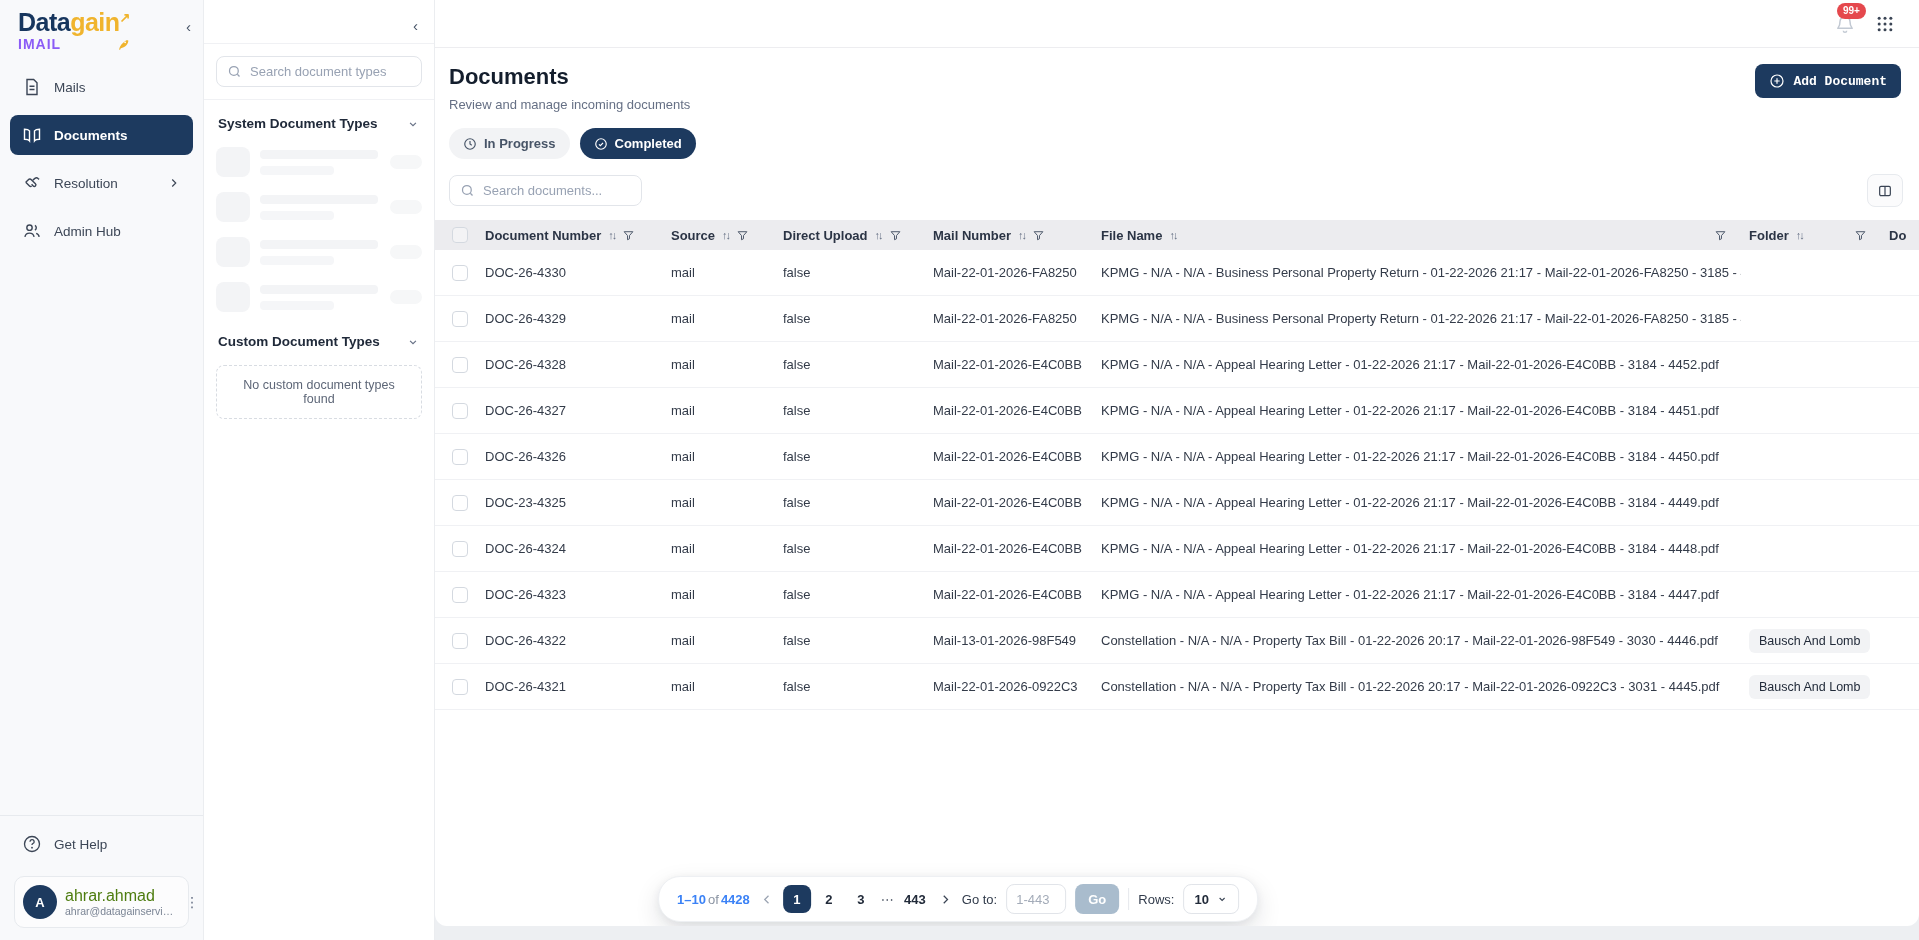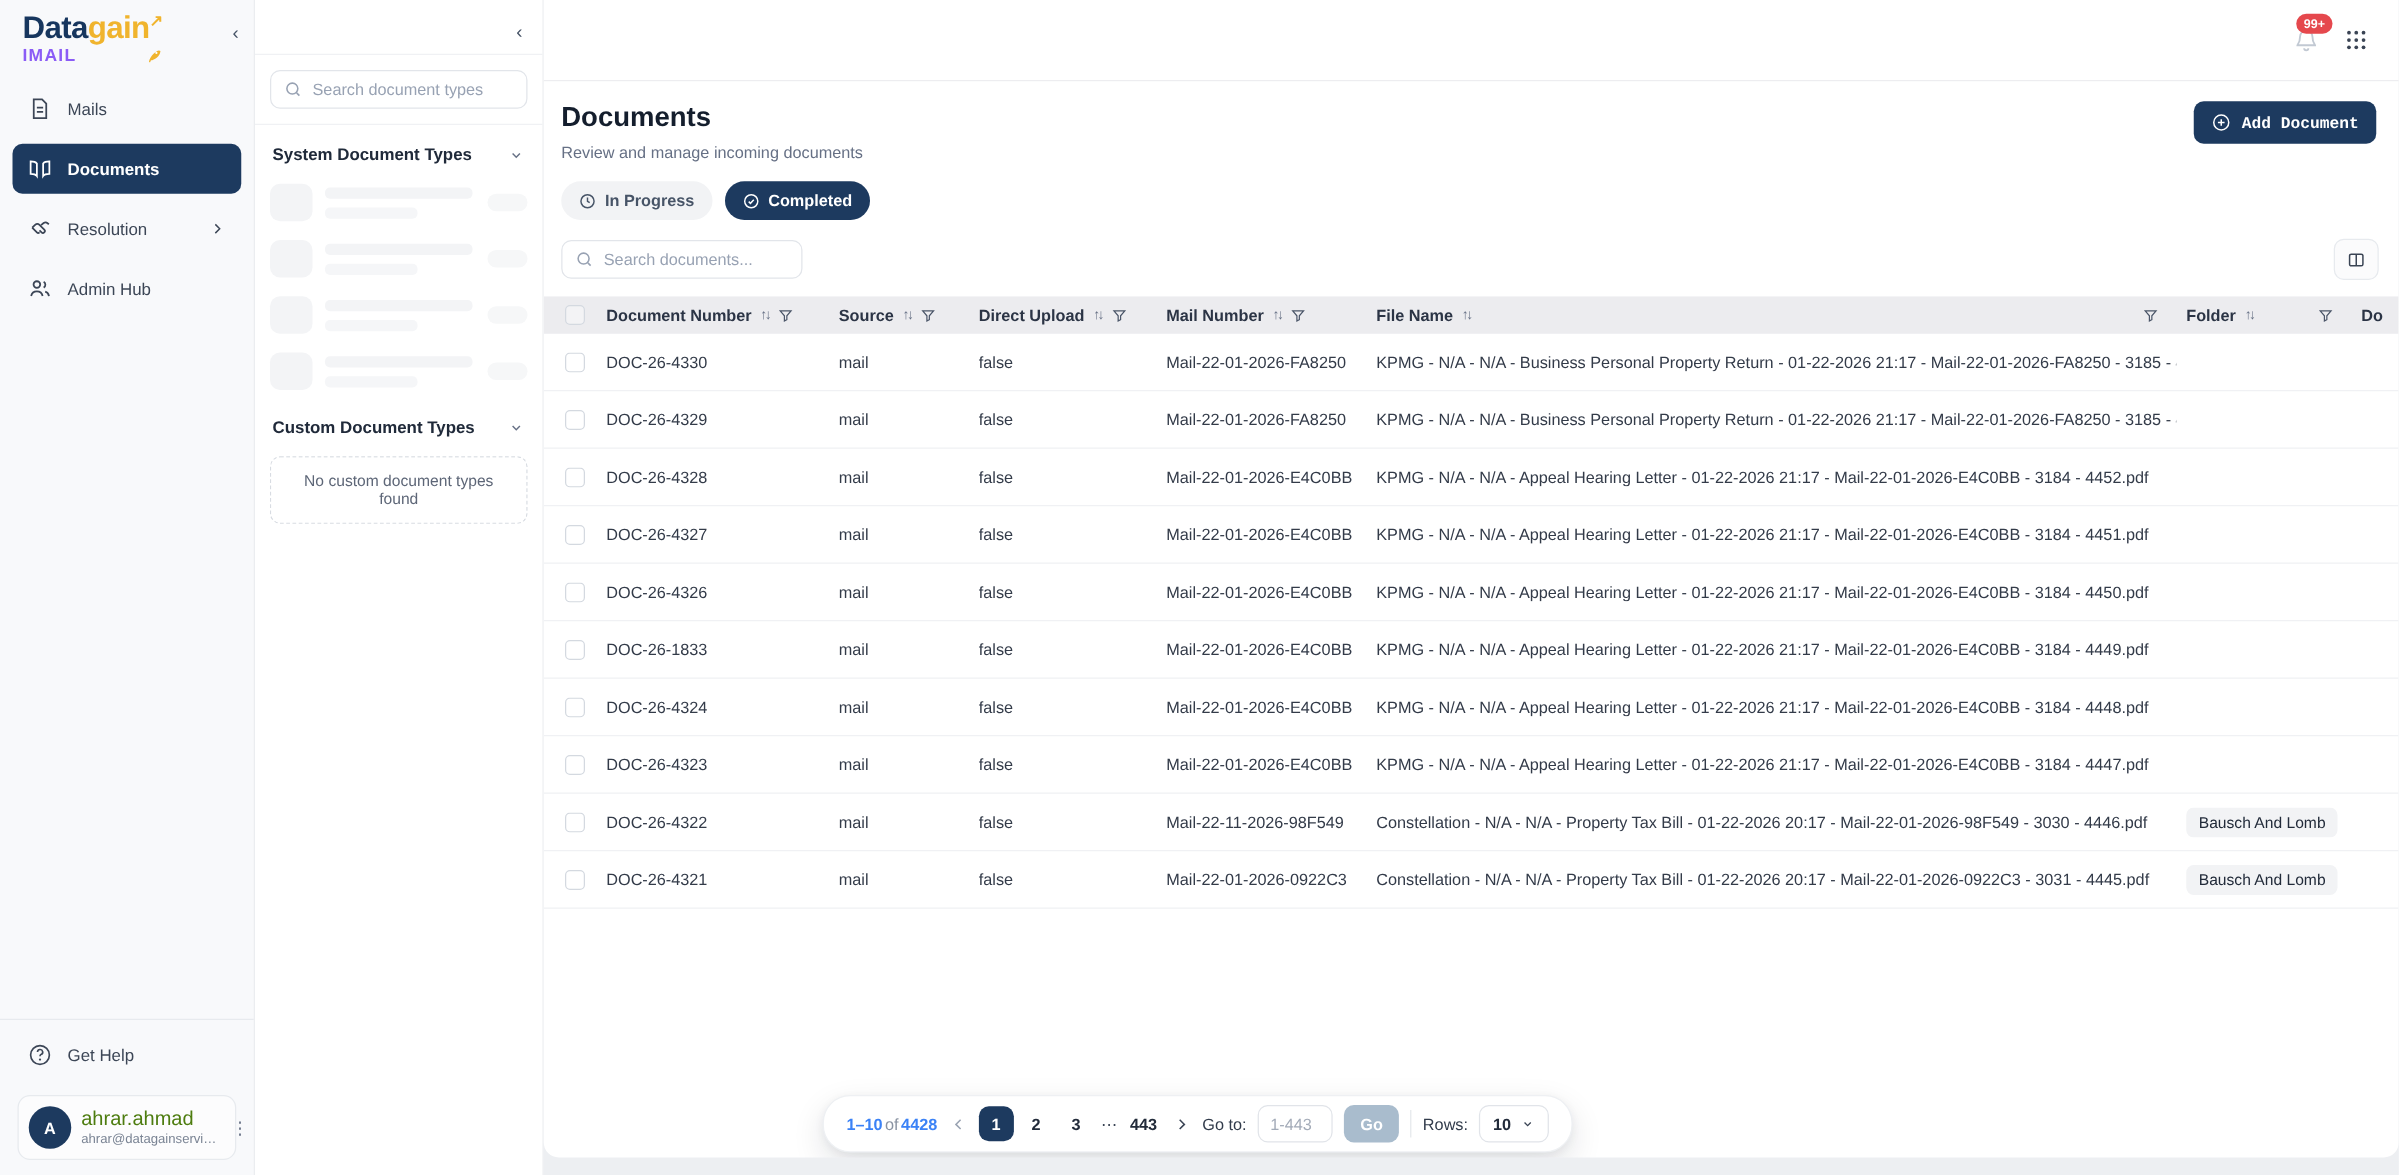--- a/index.html
+++ b/index.html
@@ -46,21 +46,21 @@
   .skel-row { display:flex; align-items:center; gap:10px; margin-bottom:15px; }
   .skel-sq { width:34px; height:30px; border-radius:8px; background:#f3f4f6; flex-shrink:0; }
   .skel-lines { display:flex; flex-direction:column; gap:7px; }
   .skel-l1 { width:118px; height:9px; border-radius:4px; background:#f3f4f6; }
   .skel-l2 { width:74px; height:9px; border-radius:4px; background:#f5f6f8; }
   .skel-pill { margin-left:auto; width:32px; height:14px; border-radius:7px; background:#f6f7f8; }
   .empty-box { border:1px dashed #d8dce2; border-radius:8px; padding:12px 10px; font-size:12.5px; color:#5d6677; text-align:center; }
 
   
   .main { flex:1; min-width:0; display:flex; flex-direction:column; background:#edeff2; }
-  .topstrip { height:65px; background:#fff; border-bottom:1px solid #ededf0; display:flex; align-items:center; justify-content:flex-end; gap:20px; padding:0 24px; flex-shrink:0; }
+  .topstrip { height:48px; background:#fff; border-bottom:1px solid #ededf0; display:flex; align-items:center; justify-content:flex-end; gap:20px; padding:0 24px; flex-shrink:0; }
   .bell-wrap { position:relative; cursor:pointer; color:#c2c9d3; display:flex; }
   .bell-wrap svg { width:20px; height:20px; }
   .badge { position:absolute; top:-11px; left:2px; background:#e5484d; color:#fff; font-size:10px; font-weight:700; padding:2.5px 6px; border-radius:9px; white-space:nowrap; }
   .grid-btn { background:none; border:none; color:#3a4454; cursor:pointer; display:flex; }
   .grid-btn svg { width:20px; height:20px; }
 
   .content { flex:1; position:relative; background:#fff; border-radius:0 0 12px 12px; margin-bottom:14px; display:flex; flex-direction:column; overflow:hidden; }
   .page-head { display:flex; justify-content:space-between; align-items:flex-start; padding:16px 18px 0 14px; }
   .title { font-size:22px; font-weight:800; color:#141e2d; }
   .subtitle { font-size:13px; color:#667085; margin-top:7px; }
@@ -457,21 +457,21 @@
               <div class="tcell">false</div>
               <div class="tcell">Mail-22-01-2026-E4C0BB</div>
               <div class="tcell">KPMG - N/A - N/A - Appeal Hearing Letter - 01-22-2026 21:17 - Mail-22-01-2026-E4C0BB - 3184 - 4450.pdf</div>
               <div class="tcell"></div>
               <div class="tcell"></div>
             </div>
             <div class="trow">
               <div class="tcell cb-cell">
                 <span class="cb"></span>
               </div>
-              <div class="tcell">DOC-26-1833</div>
+              <div class="tcell">DOC-23-4325</div>
               <div class="tcell">mail</div>
               <div class="tcell">false</div>
               <div class="tcell">Mail-22-01-2026-E4C0BB</div>
               <div class="tcell">KPMG - N/A - N/A - Appeal Hearing Letter - 01-22-2026 21:17 - Mail-22-01-2026-E4C0BB - 3184 - 4449.pdf</div>
               <div class="tcell"></div>
               <div class="tcell"></div>
             </div>
             <div class="trow">
               <div class="tcell cb-cell">
                 <span class="cb"></span>
@@ -496,21 +496,21 @@
               <div class="tcell"></div>
               <div class="tcell"></div>
             </div>
             <div class="trow">
               <div class="tcell cb-cell">
                 <span class="cb"></span>
               </div>
               <div class="tcell">DOC-26-4322</div>
               <div class="tcell">mail</div>
               <div class="tcell">false</div>
-              <div class="tcell">Mail-22-11-2026-98F549</div>
+              <div class="tcell">Mail-13-01-2026-98F549</div>
               <div class="tcell">Constellation - N/A - N/A - Property Tax Bill - 01-22-2026 20:17 - Mail-22-01-2026-98F549 - 3030 - 4446.pdf</div>
               <div class="tcell"><span class="chip">Bausch And Lomb</span></div>
               <div class="tcell"></div>
             </div>
             <div class="trow">
               <div class="tcell cb-cell">
                 <span class="cb"></span>
               </div>
               <div class="tcell">DOC-26-4321</div>
               <div class="tcell">mail</div>

